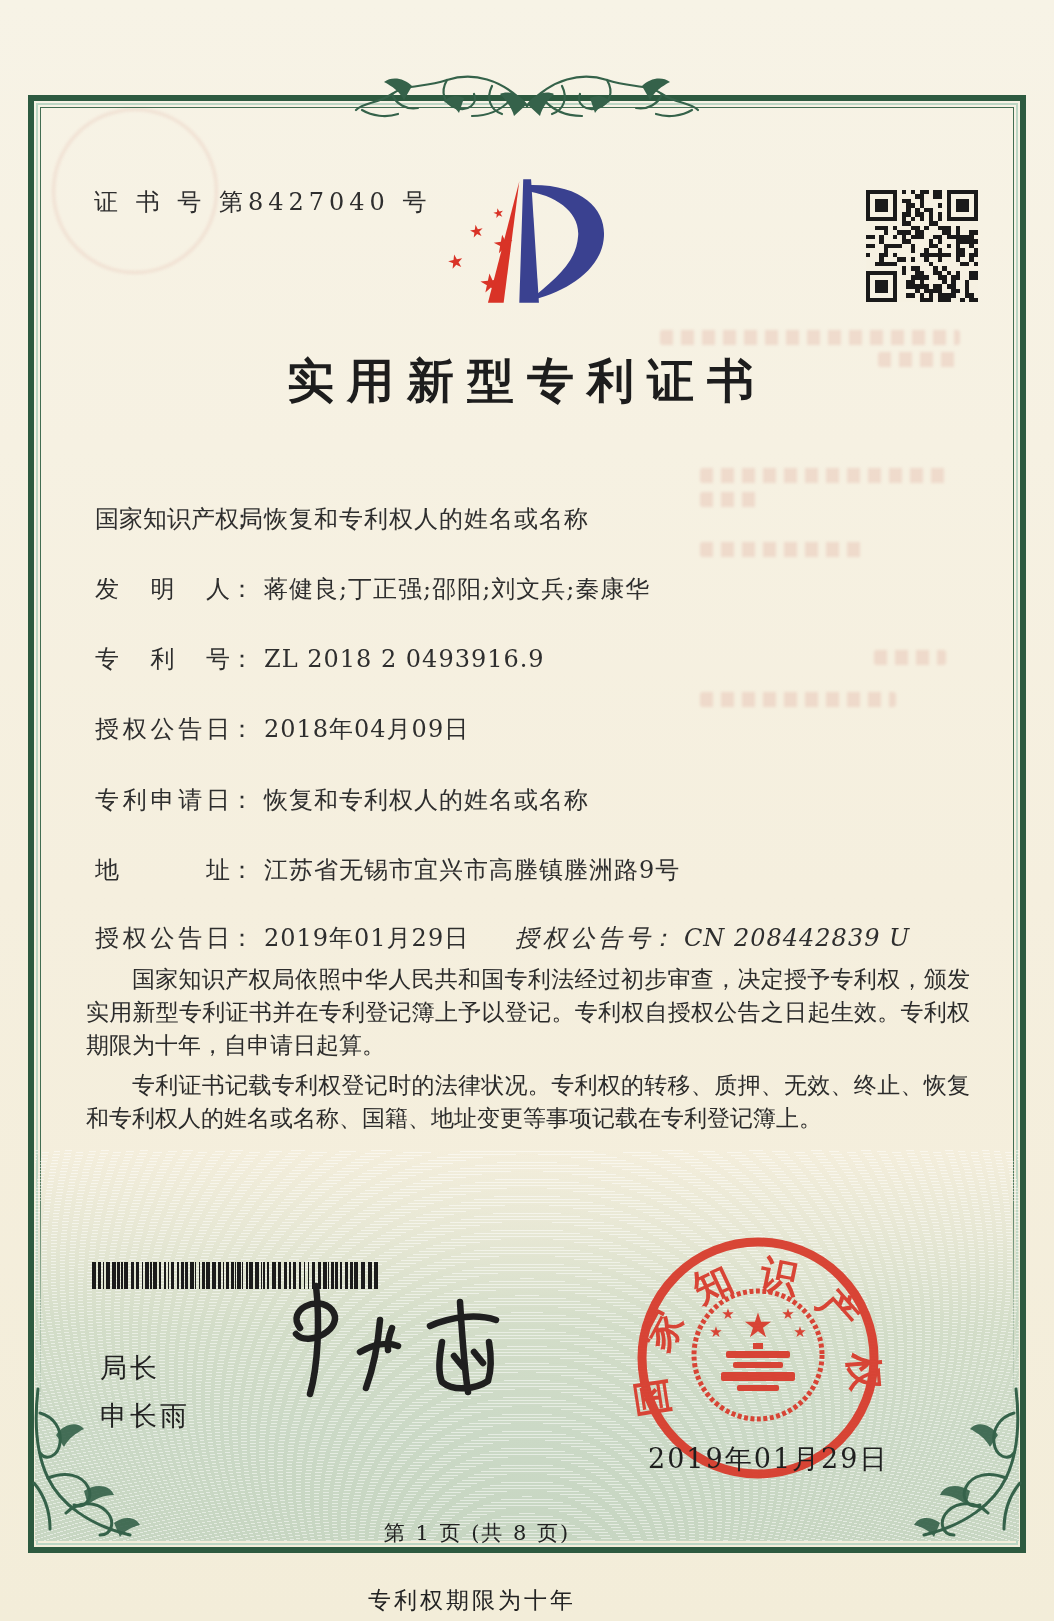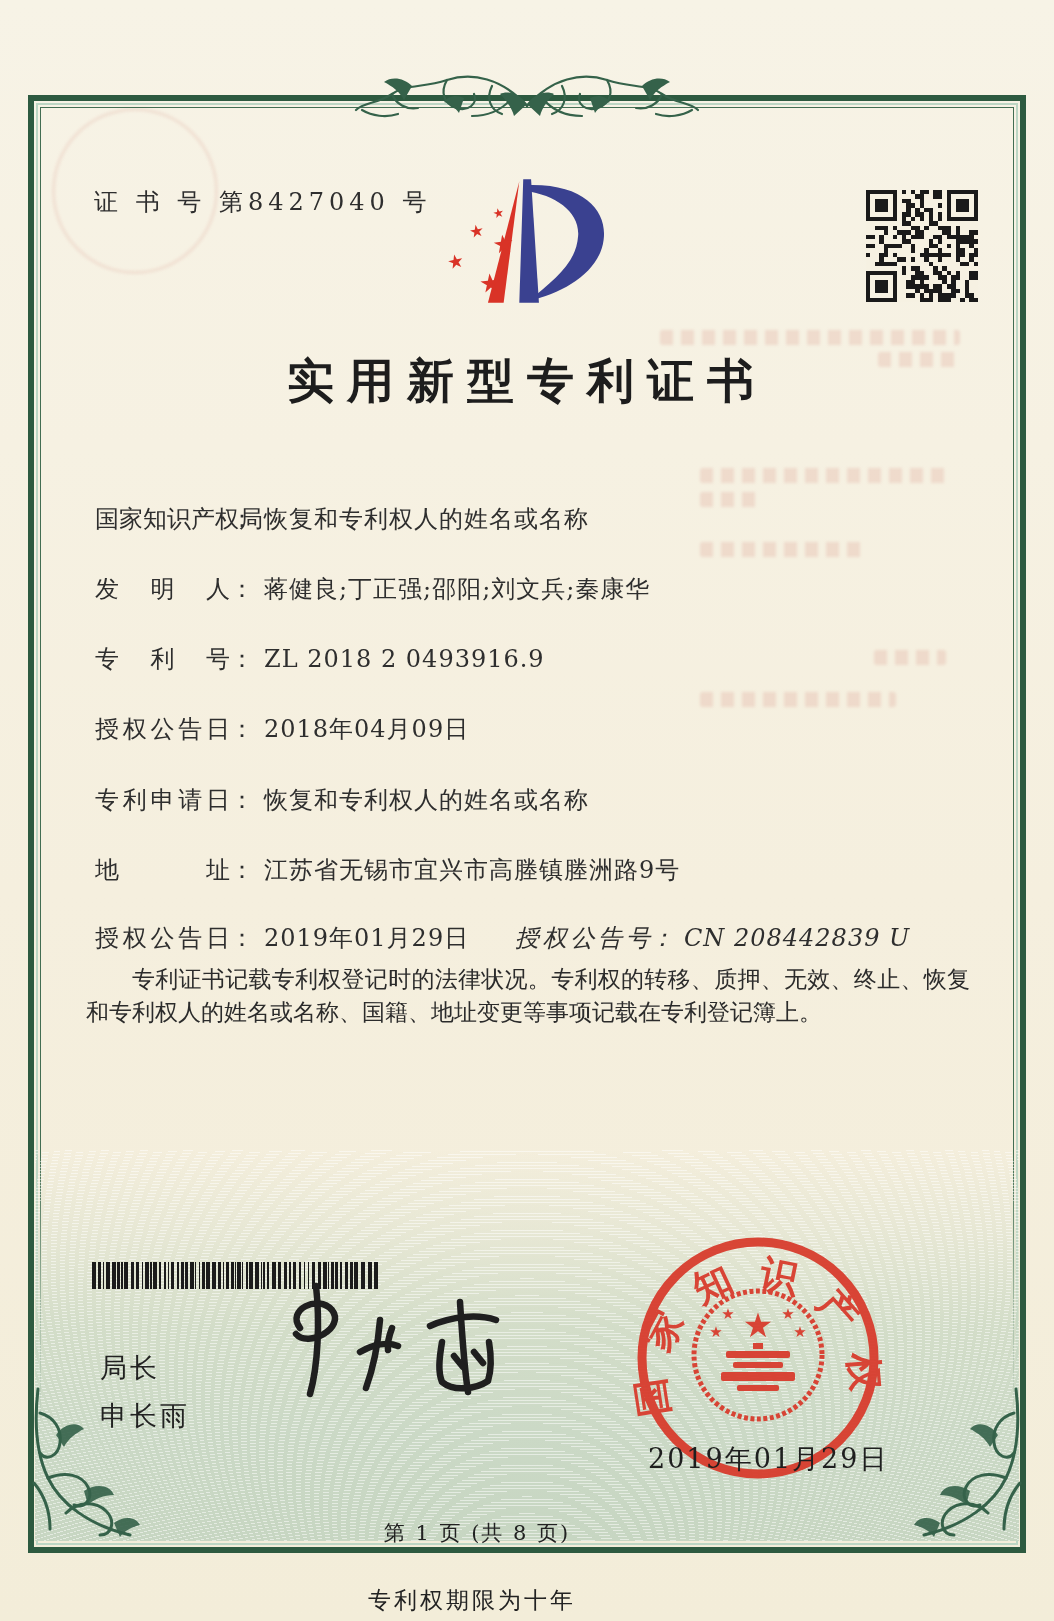--- a/index.html
+++ b/index.html
@@ -24,21 +24,21 @@
     letter-spacing:13px;color:#1d1d1d;}
   
   .field-row{position:absolute;left:95px;font-size:24px;white-space:nowrap;color:#2e2e2e;}
   .flabel{display:inline-block;width:135px;text-align:justify;text-align-last:justify;vertical-align:bottom;}
   .fcolon{display:inline-block;margin-right:10px;}
   .fvalue{letter-spacing:1px;}
   .grant2{position:absolute;left:420px;top:0;white-space:nowrap;font-style:italic;}
   
   .body-text{left:86px;top:963px;width:884px;font-size:23px;line-height:33px;text-align:justify;}
   .body-text p{margin:0;text-indent:2em;}
-  .body-text p + p{margin-top:7px;font-weight:bold;}
+  .body-text p + p{margin-top:7px;}
   
   .green-band{left:35px;top:1150px;width:984px;height:391px;
     background:
       repeating-radial-gradient(120% 95% at 50% 138%,rgba(255,255,255,0.5) 0 1.8px,rgba(255,255,255,0) 1.8px 9px),
       linear-gradient(180deg,rgba(205,218,198,0) 0%,rgba(205,218,198,0.35) 22%,rgba(203,217,196,0.8) 45%,#cbd9c6 72%,#c7d6c2 100%);}
   .barcode{left:92px;top:1262px;width:290px;height:27px;display:flex;align-items:stretch;}
   .barcode div{background:#1b1b1b;height:100%;}
   .director-title{left:100px;top:1350px;font-size:27px;letter-spacing:3px;color:#222;}
   .director-name{left:100px;top:1398px;font-size:27px;letter-spacing:3px;color:#222;}
   .signature{left:262px;top:1276px;}
@@ -374,20 +374,21 @@
   <span class="flabel">地址</span><span class="fcolon">：</span><span class="fvalue">江苏省无锡市宜兴市高塍镇塍洲路9号</span>
 </div>
 <div class="field-row" style="top:922px">
   <span class="flabel">授权公告日</span><span class="fcolon">：</span><span class="fvalue">2019年01月29日</span>
   <span class="grant2">
     <span class="flabel">授权公告号</span><span class="fcolon">：</span><span class="fvalue">CN 208442839 U</span>
   </span>
 </div>
 
 <div class="abs body-text">
+  <p>国家知识产权局依照中华人民共和国专利法经过初步审查，决定授予专利权，颁发实用新型专利证书并在专利登记簿上予以登记。专利权自授权公告之日起生效。专利权期限为十年，自申请日起算。</p>
   <p>专利证书记载专利权登记时的法律状况。专利权的转移、质押、无效、终止、恢复和专利权人的姓名或名称、国籍、地址变更等事项记载在专利登记簿上。</p>
 </div>
 
 <div id="barcode" class="abs barcode">
     <div style="width:4px;margin-right:2px"></div>
     <div style="width:3px;margin-right:2px"></div>
     <div style="width:1px;margin-right:2px"></div>
     <div style="width:4px;margin-right:2px"></div>
     <div style="width:4px;margin-right:1px"></div>
     <div style="width:3px;margin-right:1px"></div>

